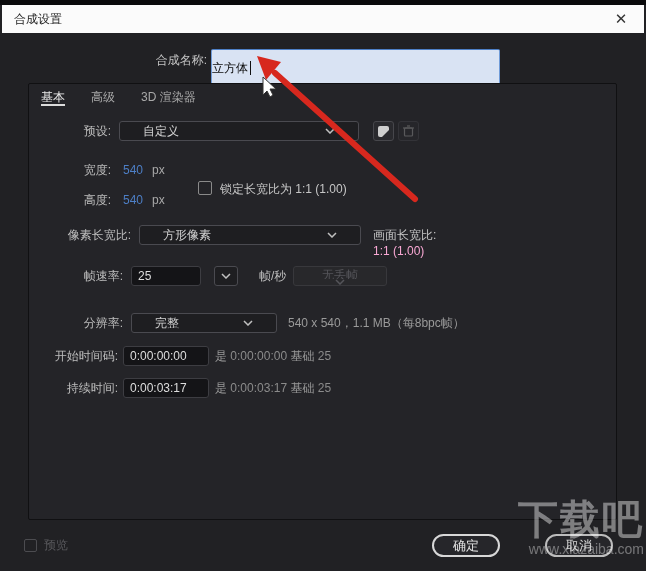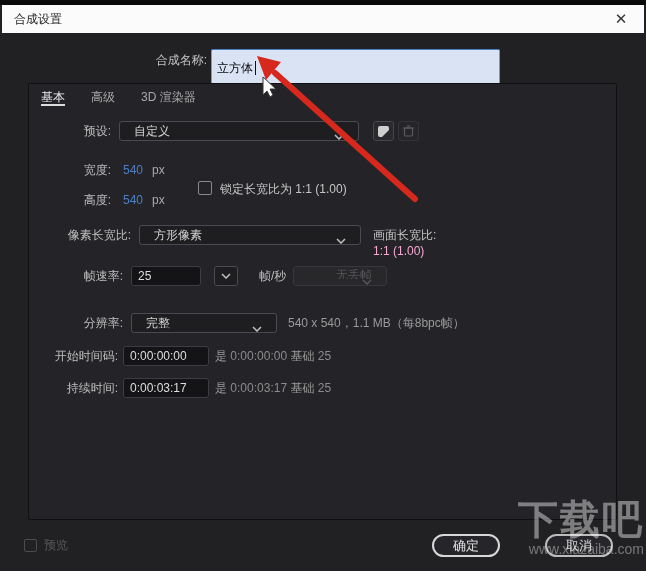--- a/index.html
+++ b/index.html
@@ -10,31 +10,31 @@
   .top-strip { position:absolute; left:0; top:0; width:646px; height:5px; background:#0a0a0b; }
   .titlebar { position:absolute; left:2px; top:5px; width:642px; height:28px; background:#fbfbfb;
               display:flex; align-items:center; }
   .titlebar .ttl { margin-left:12px; color:#1c1c1c; font-size:12px; }
   .close-btn { position:absolute; right:6px; top:0; width:34px; height:28px; display:flex;
                align-items:center; justify-content:center; color:#333; font-size:15px; cursor:default; }
   .namerow { position:absolute; top:49px; left:0; width:646px; height:22px; }
   .namerow .lbl { position:absolute; left:80px; width:127px; text-align:right; line-height:22px; color:#c4c4c4; }
   .name-input { position:absolute; left:211px; top:0; width:289px; height:38px; background:#d9e3f3;
                 border:1px solid #6f9bd8; border-top-color:#4d7fc6; border-radius:2px; color:#0a0a0a;
-                display:flex; align-items:center; padding-left:5px; }
+                display:flex; align-items:center; }
   .caret { display:inline-block; width:1px; height:14px; background:#111; margin-left:2px; }
   .panel { position:absolute; left:28px; top:83px; width:589px; height:437px; background:#242428;
            border:1px solid #101012; border-radius:2px; }
   .row { position:absolute; height:20px; }
   .lblr { position:absolute; top:0; text-align:right; line-height:20px; color:#bdbdbd; white-space:nowrap; }
   .tabs { position:absolute; left:12px; top:6px; display:flex; gap:26px; }
   .tab { color:#a9a9a9; padding-bottom:0; line-height:14px; }
   .tab.active { color:#e8e8e8; border-bottom:2px solid #dcdcdc; }
   .dd { position:absolute; top:0; height:20px; background:#1e1e21; border:1px solid #4a4a50;
-        border-radius:3px; color:#d2d2d2; display:flex; align-items:flex-end; padding:0 14px; }
+        border-radius:3px; color:#d2d2d2; display:flex; align-items:center; padding:0 23px; }
   .dd .txt { flex:1; white-space:nowrap; overflow:hidden; }
   .dd svg, .chevbtn svg { flex:none; }
   .dd.disabled { background:#28282b; border-color:#38383c; color:#55555a; }
   .dd.disabled svg polyline { stroke:#55555a; }
   .inp { position:absolute; top:0; height:20px; background:#141417; border:1px solid #3d3d42;
          border-radius:3px; color:#dedede; display:flex; align-items:center; padding:0 6px; }
   .chevbtn { position:absolute; top:0; width:24px; height:20px; background:#1e1e21; border:1px solid #4a4a50;
              border-radius:3px; display:flex; align-items:center; justify-content:center; }
   .checkbox { position:absolute; width:14px; height:14px; border:1px solid #8a8a8a; border-radius:2px; background:transparent; }
   .val-blue { color:#4d7fc6; }

